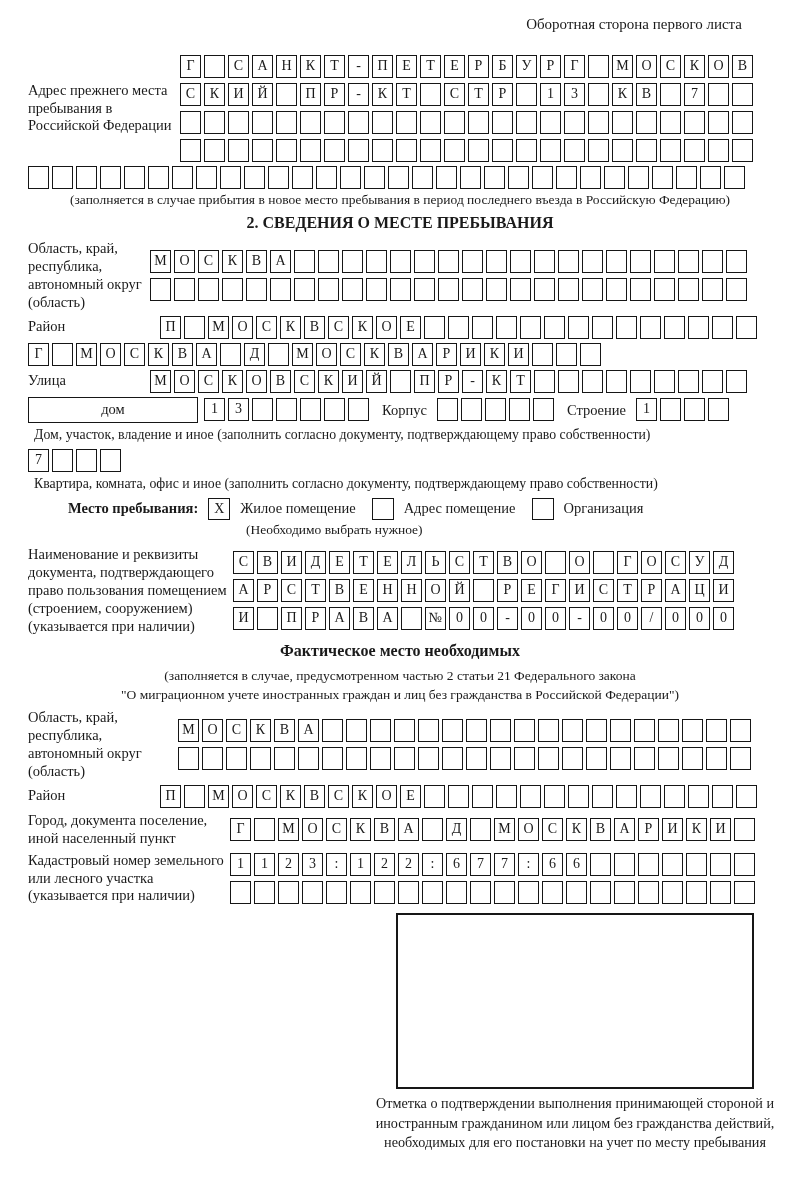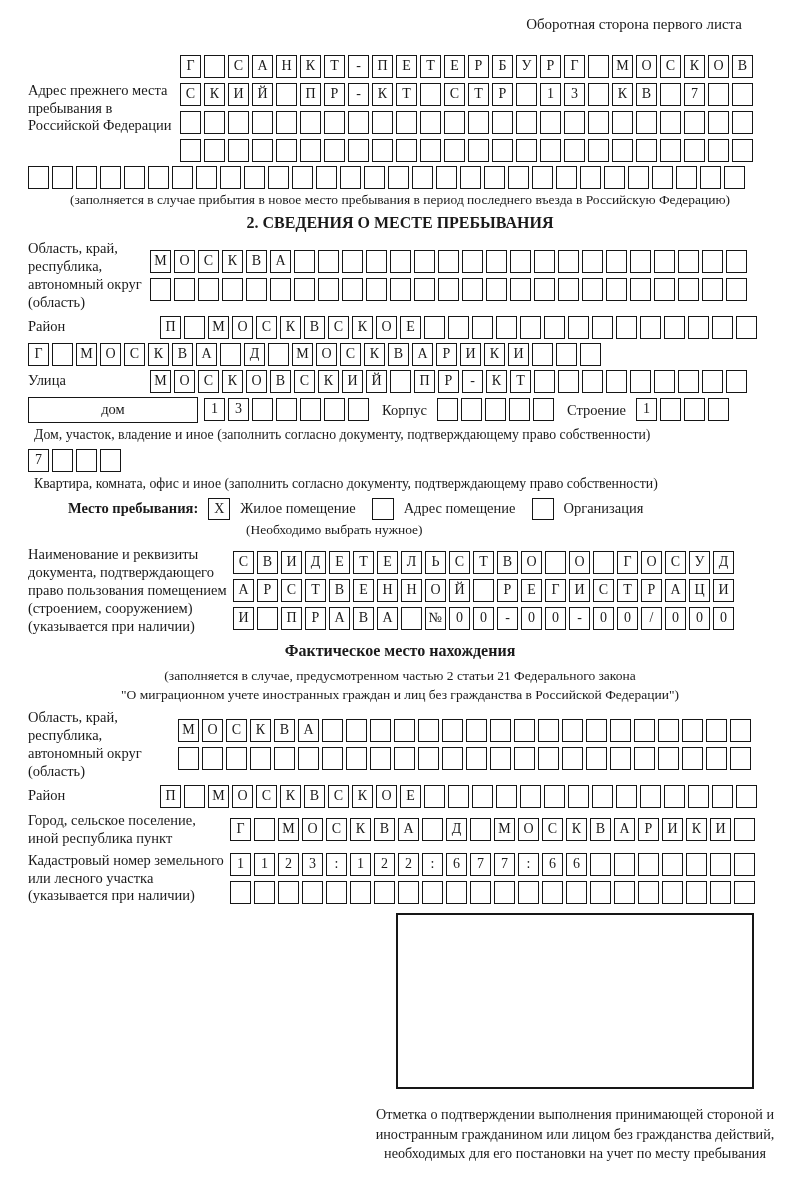--- a/index.html
+++ b/index.html
@@ -36,21 +36,21 @@
   .checkbox{
     box-sizing:border-box;width:22px;height:22px;flex:none;
     border:1.5px solid #161616;text-align:center;font-size:14px;line-height:19px;
   }
   .stay-label{font-size:14.5px;margin-right:10px;font-weight:bold;}
   .opt-label{font-size:14.5px;margin:0 16px 0 10px;}
   .stay-note{font-size:13.5px;margin:0 0 8px 218px;}
   .cap2{font-size:13.5px;text-align:center;margin:0 0 3px 0;}
   .stamp-wrap{margin-left:368px;margin-top:8px;width:358px;}
   .stamp-box{box-sizing:border-box;width:358px;height:176px;border:2px solid #161616;}
-  .stamp-caption{width:400px;margin-left:-21px;margin-top:16px;text-align:center;font-size:14.2px;line-height:1.35;}
+  .stamp-caption{width:400px;margin-left:-21px;margin-top:5px;text-align:center;font-size:14.2px;line-height:1.35;}
   .mt6{margin-top:6px;}
 </style>
 </head>
 <body>
 
 <div class="hdr">Оборотная сторона первого листа</div>
 
 <div class="frow">
   <div class="flabel w152">Адрес прежнего места пребывания в Российской Федерации</div>
   <div class="grid-rows">
@@ -465,21 +465,21 @@
         <span class="cell">0</span>
         <span class="cell">0</span>
         <span class="cell">/</span>
         <span class="cell">0</span>
         <span class="cell">0</span>
         <span class="cell">0</span>
       </div>
   </div>
 </div>
 
-<div class="sec-title mt6">Фактическое место нахождения</div>
+<div class="sec-title mt6">Фактическое место необходимых</div>
 <div class="cap2">(заполняется в случае, предусмотренном частью 2 статьи 21 Федерального закона</div>
 <div class="cap2">"О миграционном учете иностранных граждан и лиц без гражданства в Российской Федерации")</div>
 
 <div class="frow mt6">
   <div class="flabel w150">Область, край, республика, автономный округ (область)</div>
   <div class="grid-rows">
     <div class="cellrow">
         <span class="cell">М</span>
         <span class="cell">О</span>
         <span class="cell">С</span>
@@ -559,21 +559,21 @@
       <span class="cell"></span>
       <span class="cell"></span>
       <span class="cell"></span>
       <span class="cell"></span>
       <span class="cell"></span>
       <span class="cell"></span>
     </div>
 </div>
 
 <div class="frow">
-  <div class="flabel w202">Город, сельское поселение, иной республика пункт</div>
+  <div class="flabel w202">Город, документа поселение, иной населенный пункт</div>
   <div class="cellrow">
       <span class="cell">Г</span>
       <span class="cell"></span>
       <span class="cell">М</span>
       <span class="cell">О</span>
       <span class="cell">С</span>
       <span class="cell">К</span>
       <span class="cell">В</span>
       <span class="cell">А</span>
       <span class="cell"></span>

